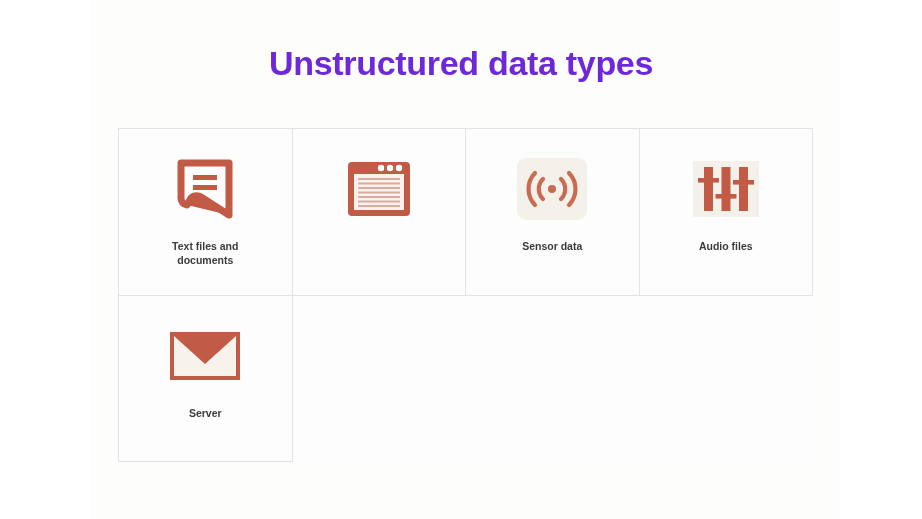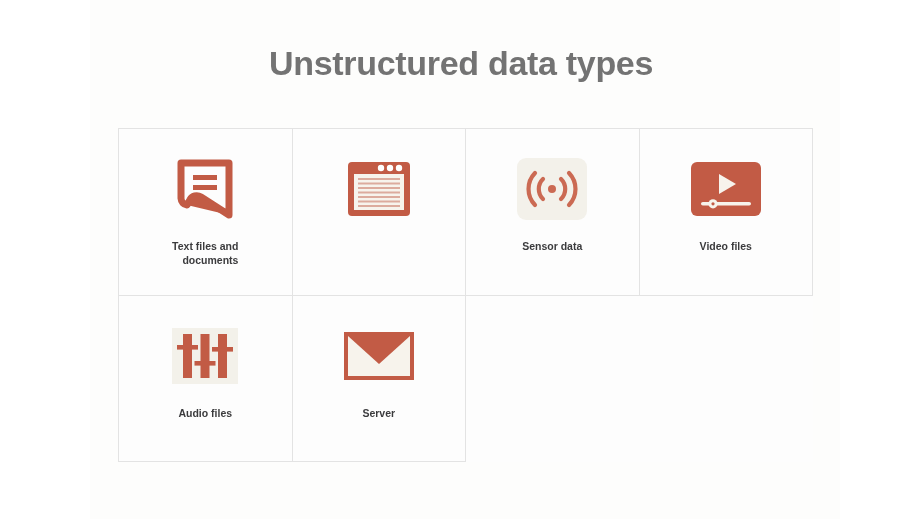--- a/index.html
+++ b/index.html
@@ -30,21 +30,21 @@
     background: #fdfdfc;
   }
   .slide-title {
     position: absolute;
     left: 0;
     top: 44px;
     width: 922px;
     text-align: center;
     font-size: 34px;
     font-weight: bold;
-    color: #737373;
+    color: #6d28d9;
     letter-spacing: -0.3px;
     font-family: "Liberation Sans", sans-serif;
   }
   .grid {
     position: absolute;
     left: 118px;
     top: 128px;
     width: 694px;
     height: 333px;
     display: grid;
@@ -69,21 +69,21 @@
     height: 76px;
     display: flex;
     align-items: center;
     justify-content: center;
   }
   .cell-label {
     margin-top: 12px;
     font-size: 10.5px;
     font-weight: bold;
     color: #3b3b3d;
-    text-align: right;
+    text-align: center;
     line-height: 1.35;
     max-width: 120px;
     white-space: pre-line;
     font-family: "Liberation Sans", sans-serif;
   }
 </style>
 </head>
 <body>
 
 <div class="slide">
@@ -137,32 +137,20 @@
           <path d="M26 21 a14 14 0 0 0 0 20" fill="none" stroke="#cb6a53" stroke-width="4.2" stroke-linecap="round"></path>
           <path d="M18 15 a23 23 0 0 0 0 32" fill="none" stroke="#cb6a53" stroke-width="4.2" stroke-linecap="round"></path>
           <path d="M44 21 a14 14 0 0 1 0 20" fill="none" stroke="#cb6a53" stroke-width="4.2" stroke-linecap="round"></path>
           <path d="M52 15 a23 23 0 0 1 0 32" fill="none" stroke="#cb6a53" stroke-width="4.2" stroke-linecap="round"></path>
         </svg>
       </div>
       <div class="cell-label">Sensor data</div>
     </div>
 
 
-    <div class="cell row2-cell">
-      <div class="icon-wrap">
-        <svg width="70" height="54" viewBox="0 0 70 54">
-          <rect x="0" y="0" width="70" height="54" rx="6" fill="#c25b45"></rect>
-          <path d="M28 12 L45 22 L28 32 z" fill="#f7f3ec"></path>
-          <rect x="10" y="40" width="50" height="3.6" rx="1.8" fill="#f7f3ec"></rect>
-          <circle cx="22" cy="41.8" r="4.6" fill="#f7f3ec"></circle>
-          <circle cx="22" cy="41.8" r="1.6" fill="#c25b45"></circle>
-        </svg>
-      </div>
-      <div class="cell-label">Video files</div>
-    </div>
 
     <div class="cell row2-cell">
       <div class="icon-wrap">
         <svg width="66" height="56" viewBox="0 0 66 56">
           <rect x="0" y="0" width="66" height="56" fill="#f3f1ea"></rect>
           <rect x="11" y="6" width="9" height="44" fill="#c25b45"></rect>
           <rect x="5" y="17" width="21" height="4.6" fill="#c25b45"></rect>
           <rect x="28.5" y="6" width="9" height="44" fill="#c25b45"></rect>
           <rect x="22.5" y="33" width="21" height="4.6" fill="#c25b45"></rect>
           <rect x="46" y="6" width="9" height="44" fill="#c25b45"></rect>

